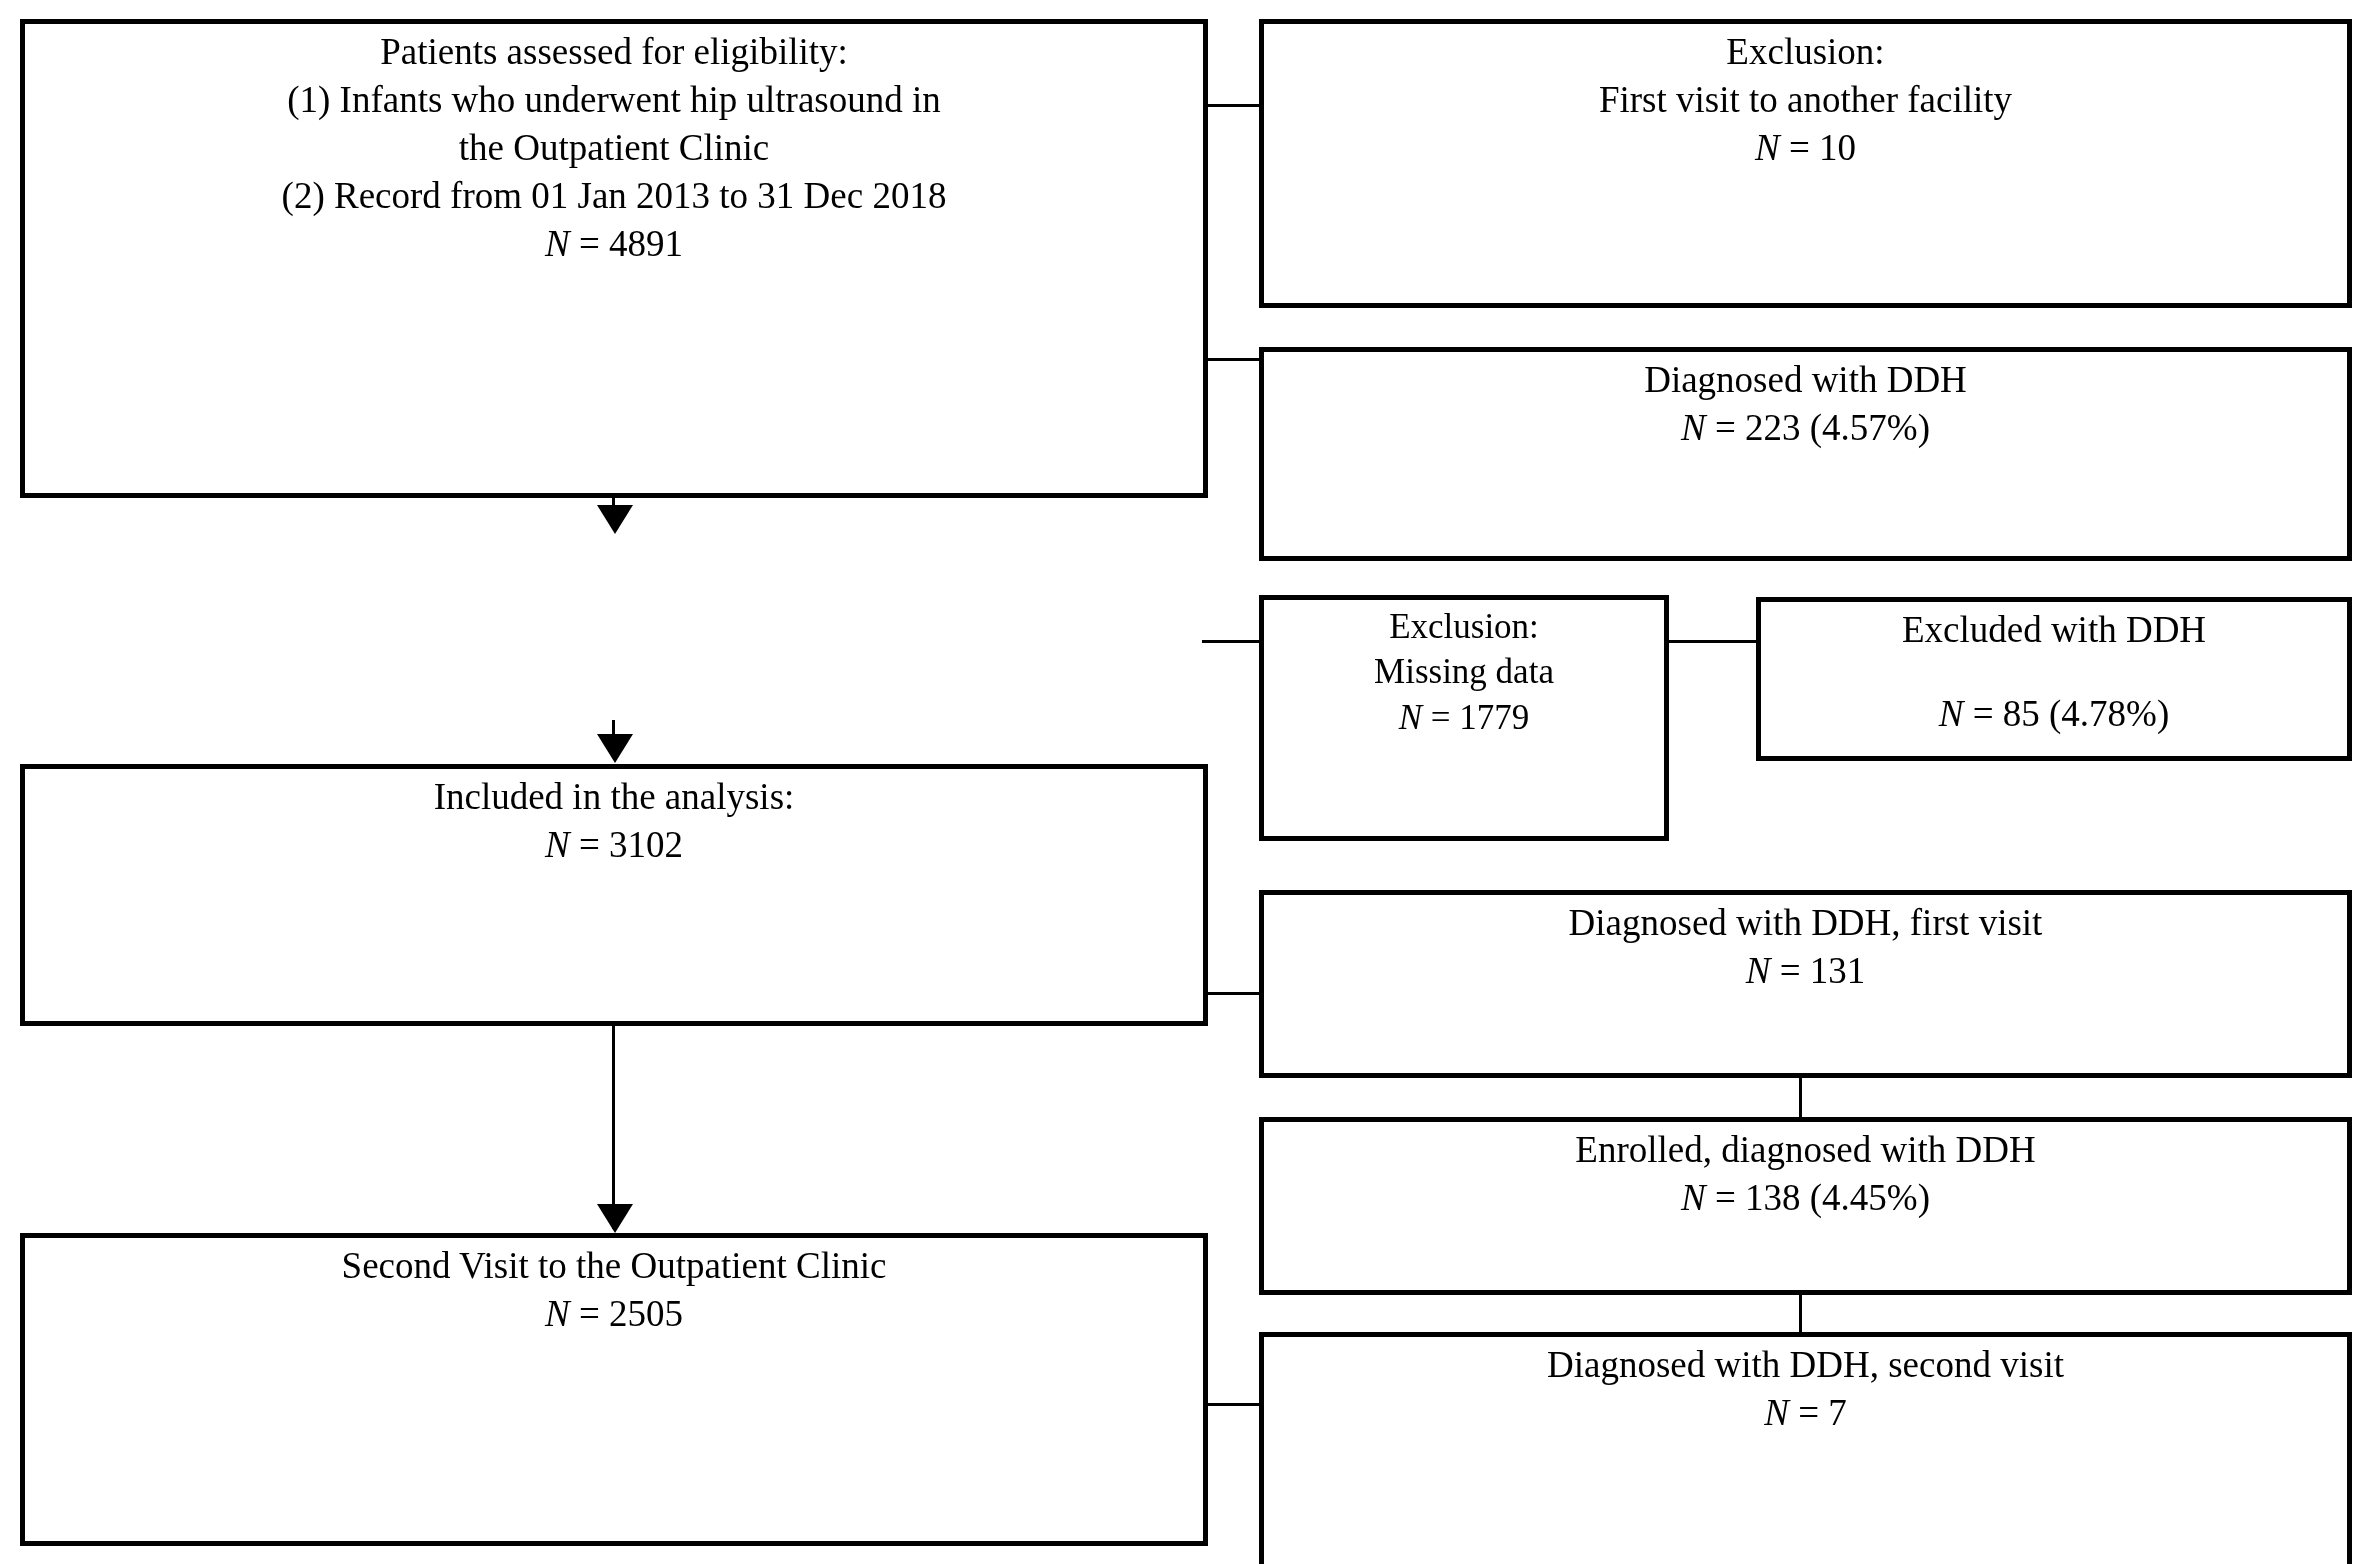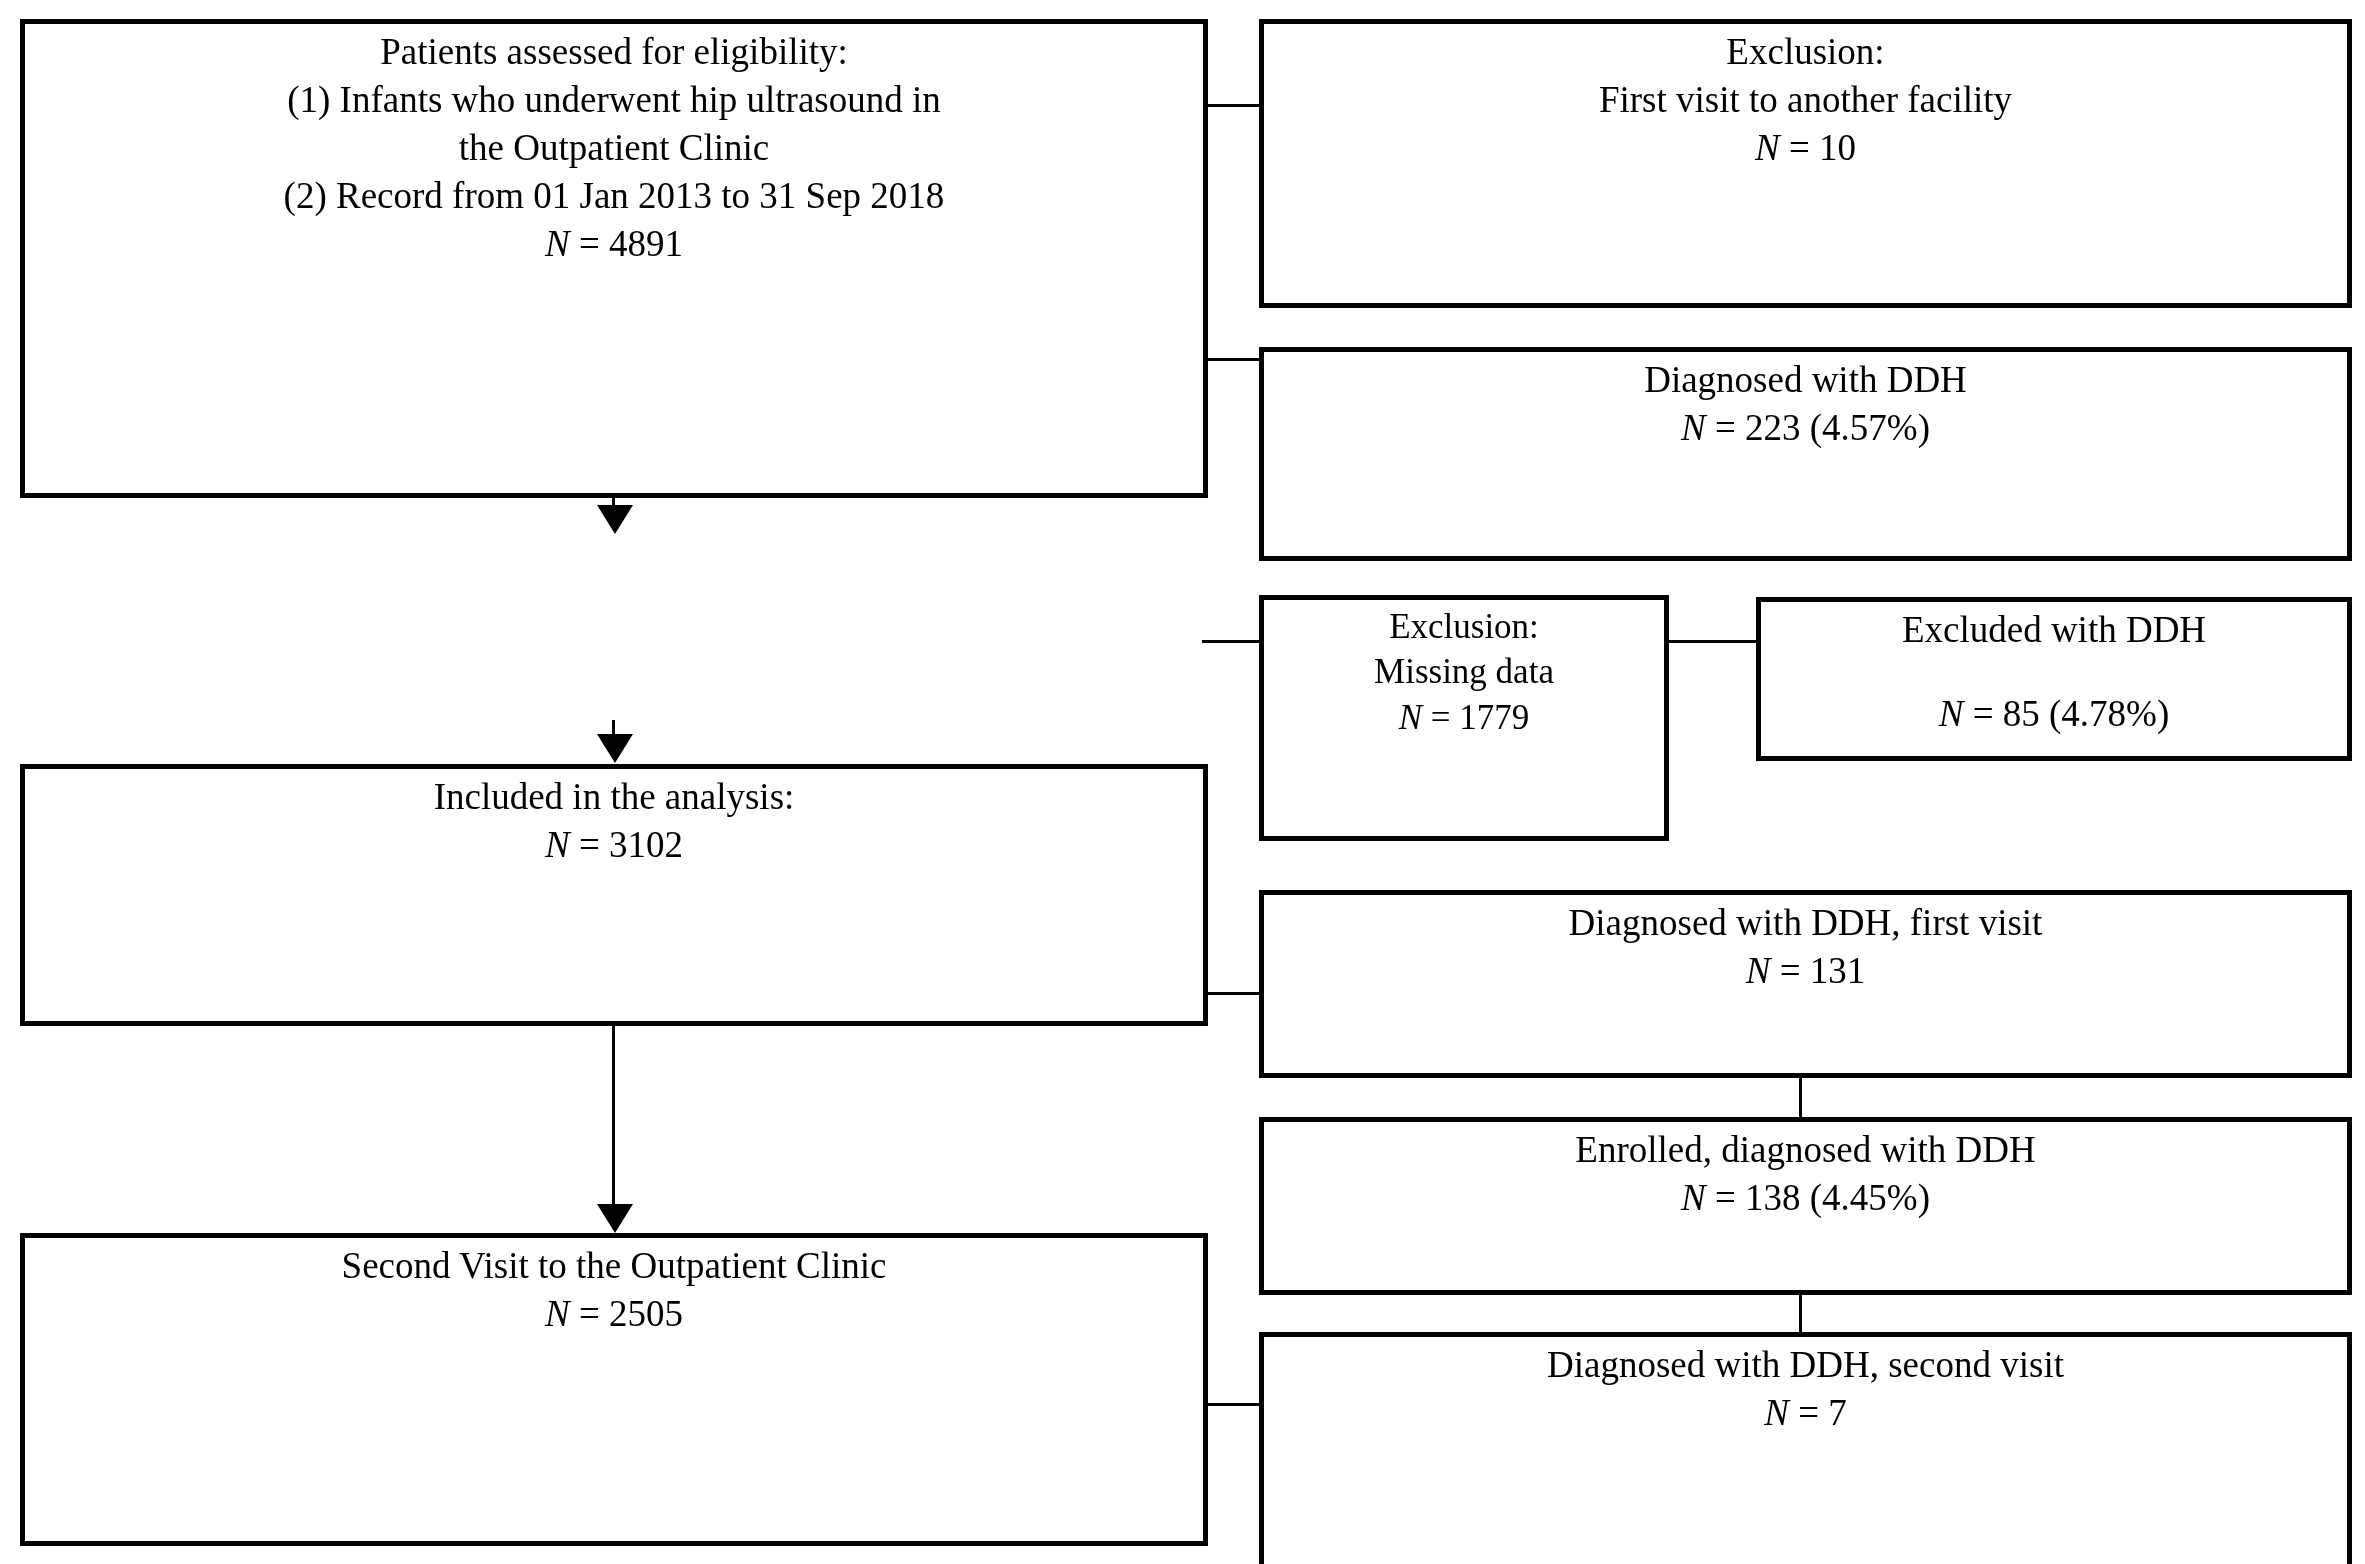--- a/index.html
+++ b/index.html
@@ -88,21 +88,21 @@
   <div class="vline" style="left:1799px; top:1078px; height:41px;"></div>
 
   <div class="vline" style="left:1799px; top:1294px; height:41px;"></div>
 
   <div class="hline" style="left:1202px; top:1403px; width:60px;"></div>
 
   <div class="box" style="left:20px; top:19px; width:1188px; height:479px;">
     <span class="ln">Patients assessed for eligibility:</span>
     <span class="ln">(1) Infants who underwent hip ultrasound in</span>
     <span class="ln">the Outpatient Clinic</span>
-    <span class="ln">(2) Record from 01 Jan 2013 to 31 Sep 2018</span>
+    <span class="ln">(2) Record from 01 Jan 2013 to 31 Dec 2018</span>
     <span class="ln"><em class="nvar">N</em> <span>= 4891</span></span>
   </div>
 
 
   <div class="box" style="left:20px; top:764px; width:1188px; height:262px;">
     <span class="ln">Included in the analysis:</span>
     <span class="ln"><em class="nvar">N</em> <span>= 3102</span></span>
   </div>
 
   <div class="box" style="left:20px; top:1233px; width:1188px; height:313px;">

